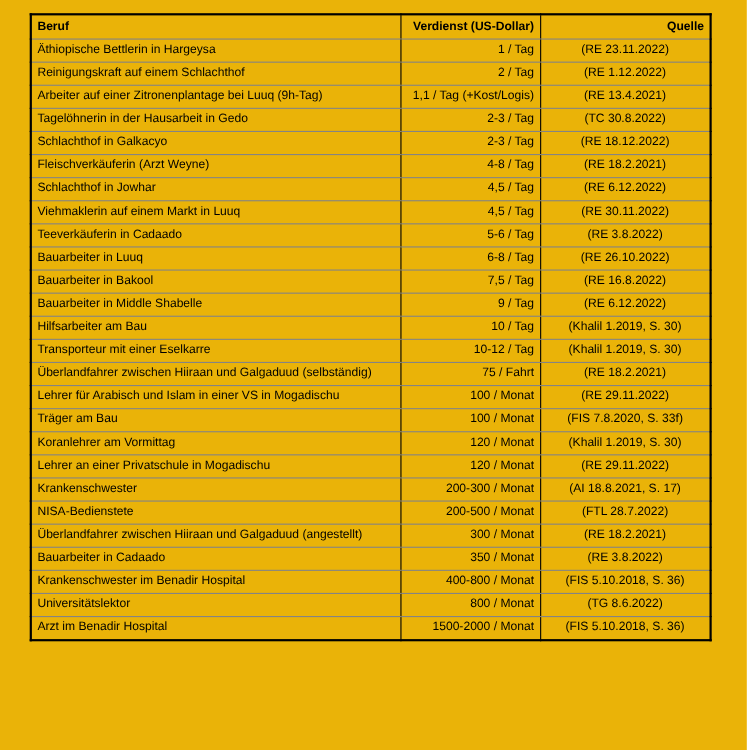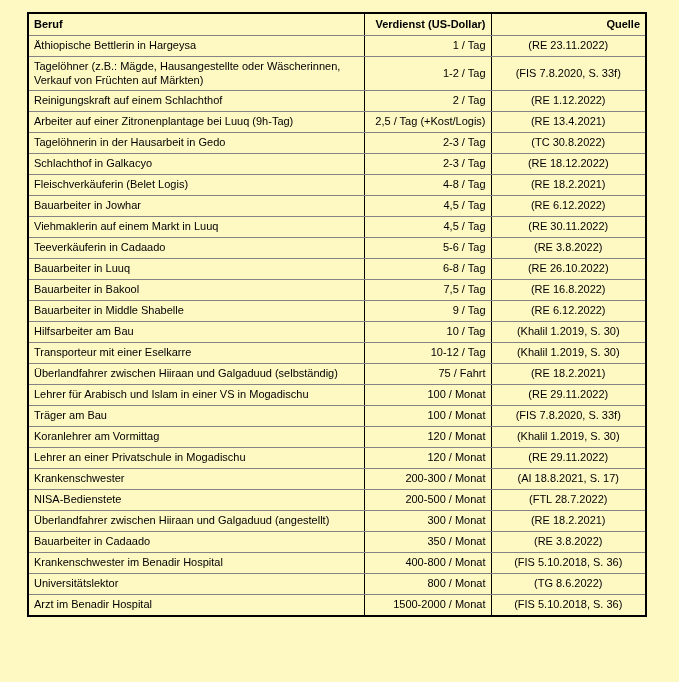--- a/index.html
+++ b/index.html
@@ -4,21 +4,21 @@
 <style>
   html, body {
     margin: 0;
     padding: 0;
     background: #ffffff;
   }
   .page {
     position: relative;
     width: 679px;
     height: 682px;
-    background: #fef9c3;
+    background: #eab308;
     font-family: "Liberation Sans", sans-serif;
     color: #000000;
   }
   table.wage-table {
     position: absolute;
     left: 27px;
     top: 12px;
     width: 618px;
     border-collapse: collapse;
     table-layout: fixed;
@@ -70,51 +70,46 @@
         <th class="col-quelle">Quelle</th>
       </tr>
     </thead>
     <tbody>
         <tr>
           <td class="cell-beruf">Äthiopische Bettlerin in Hargeysa</td>
           <td class="cell-verdienst">1 / Tag</td>
           <td class="cell-quelle">(RE 23.11.2022)</td>
         </tr>
         <tr>
-          <td class="cell-beruf">Tagelöhner (z.B.: Mägde, Hausangestellte oder Wäscherinnen, Verkauf von Früchten auf Märkten)</td>
-          <td class="cell-verdienst">1-2 / Tag</td>
-          <td class="cell-quelle">(FIS 7.8.2020, S. 33f)</td>
-        </tr>
-        <tr>
           <td class="cell-beruf">Reinigungskraft auf einem Schlachthof</td>
           <td class="cell-verdienst">2 / Tag</td>
           <td class="cell-quelle">(RE 1.12.2022)</td>
         </tr>
         <tr>
           <td class="cell-beruf">Arbeiter auf einer Zitronenplantage bei Luuq (9h-Tag)</td>
-          <td class="cell-verdienst">2,5 / Tag (+Kost/Logis)</td>
+          <td class="cell-verdienst">1,1 / Tag (+Kost/Logis)</td>
           <td class="cell-quelle">(RE 13.4.2021)</td>
         </tr>
         <tr>
           <td class="cell-beruf">Tagelöhnerin in der Hausarbeit in Gedo</td>
           <td class="cell-verdienst">2-3 / Tag</td>
           <td class="cell-quelle">(TC 30.8.2022)</td>
         </tr>
         <tr>
           <td class="cell-beruf">Schlachthof in Galkacyo</td>
           <td class="cell-verdienst">2-3 / Tag</td>
           <td class="cell-quelle">(RE 18.12.2022)</td>
         </tr>
         <tr>
-          <td class="cell-beruf">Fleischverkäuferin (Belet Logis)</td>
+          <td class="cell-beruf">Fleischverkäuferin (Arzt Weyne)</td>
           <td class="cell-verdienst">4-8 / Tag</td>
           <td class="cell-quelle">(RE 18.2.2021)</td>
         </tr>
         <tr>
-          <td class="cell-beruf">Bauarbeiter in Jowhar</td>
+          <td class="cell-beruf">Schlachthof in Jowhar</td>
           <td class="cell-verdienst">4,5 / Tag</td>
           <td class="cell-quelle">(RE 6.12.2022)</td>
         </tr>
         <tr>
           <td class="cell-beruf">Viehmaklerin auf einem Markt in Luuq</td>
           <td class="cell-verdienst">4,5 / Tag</td>
           <td class="cell-quelle">(RE 30.11.2022)</td>
         </tr>
         <tr>
           <td class="cell-beruf">Teeverkäuferin in Cadaado</td>

